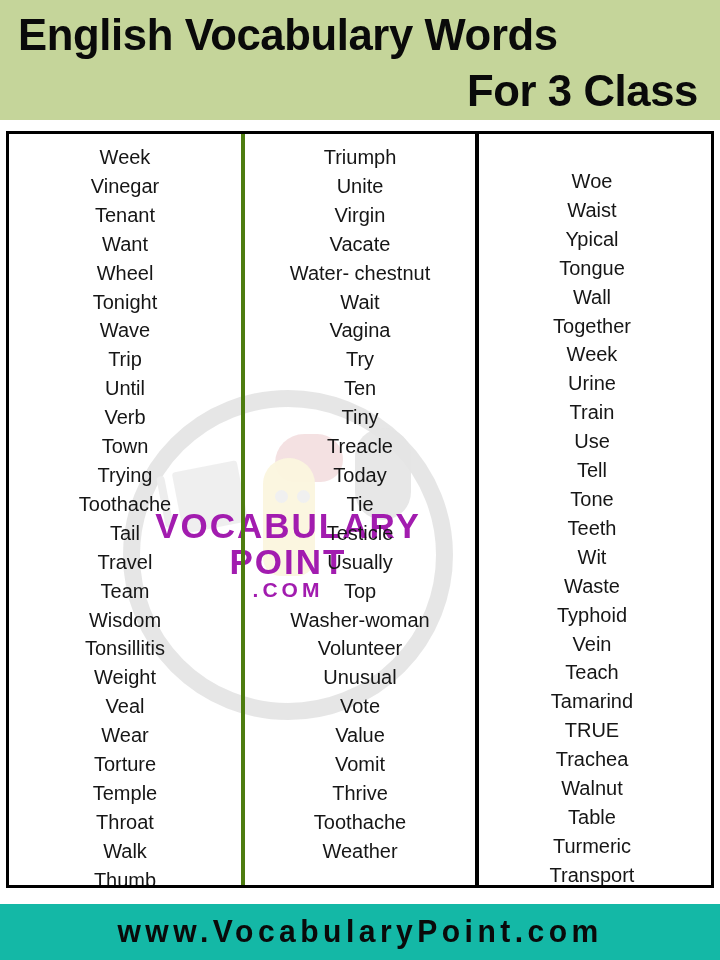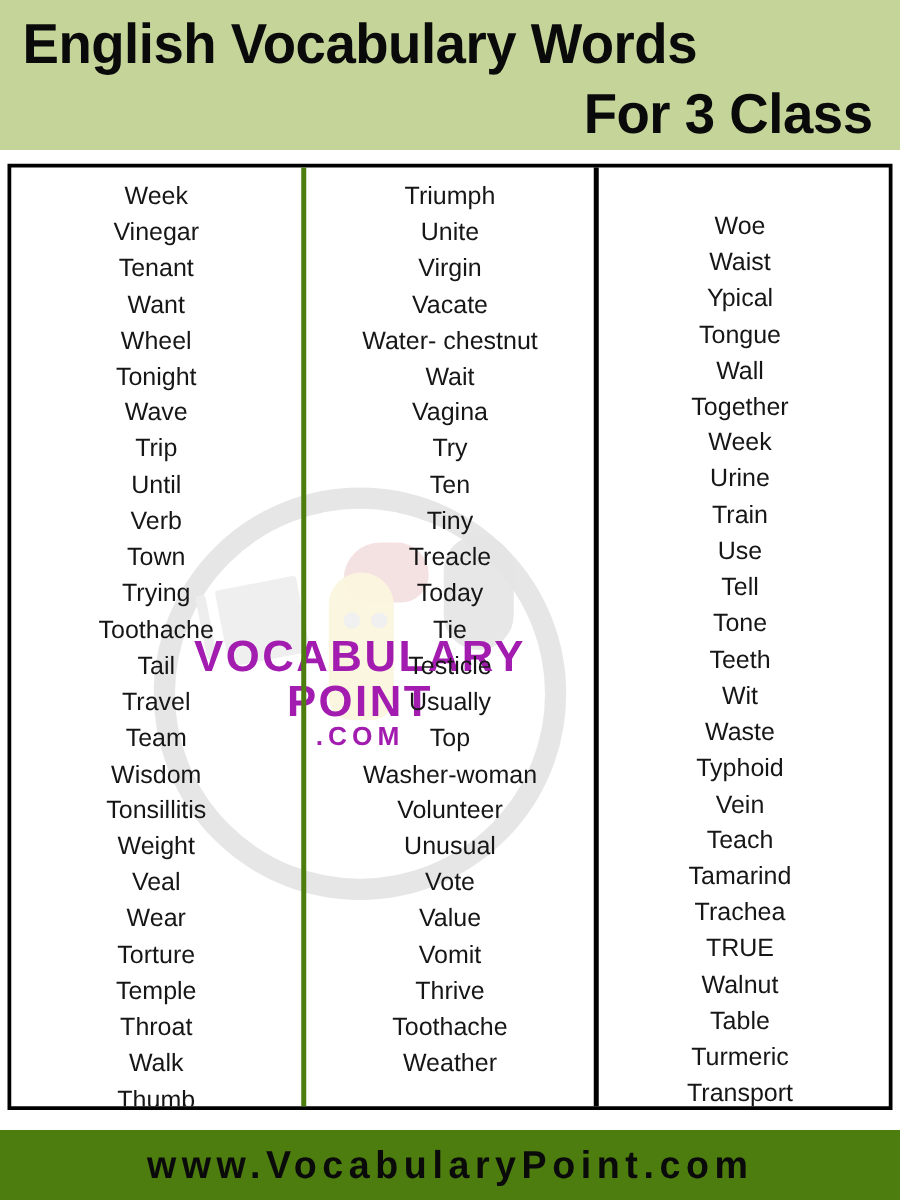--- a/index.html
+++ b/index.html
@@ -190,21 +190,21 @@
     white-space: nowrap;
   }
 
   
   .footer-band {
     position: absolute;
     left: 0;
     top: 904px;
     width: 720px;
     height: 56px;
-    background: #4d7c0f;
+    background: #14b8a6;
     display: flex;
     align-items: center;
     justify-content: center;
   }
   .footer-text {
     font-size: 31px;
     font-weight: 700;
     color: #0a0a0a;
     letter-spacing: 4.6px;
     white-space: nowrap;
@@ -306,22 +306,22 @@
         <div class="word">Use</div>
         <div class="word">Tell</div>
         <div class="word">Tone</div>
         <div class="word">Teeth</div>
         <div class="word">Wit</div>
         <div class="word">Waste</div>
         <div class="word">Typhoid</div>
         <div class="word">Vein</div>
         <div class="word">Teach</div>
         <div class="word">Tamarind</div>
+        <div class="word">TRUE</div>
         <div class="word">Trachea</div>
-        <div class="word">TRUE</div>
         <div class="word">Walnut</div>
         <div class="word">Table</div>
         <div class="word">Turmeric</div>
         <div class="word">Transport</div>
         <div class="word">Warm</div>
       </div>
   </div>
 
   <div class="footer-band">
     <div class="footer-text">www.VocabularyPoint.com</div>

